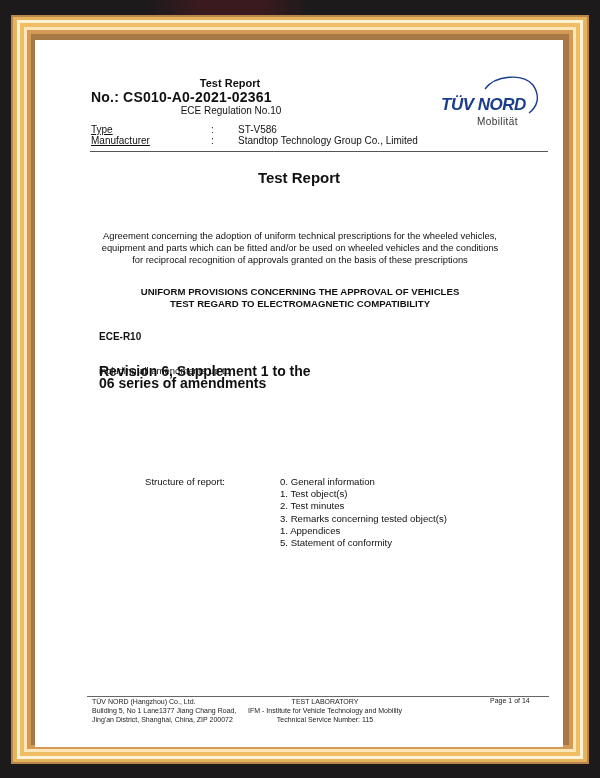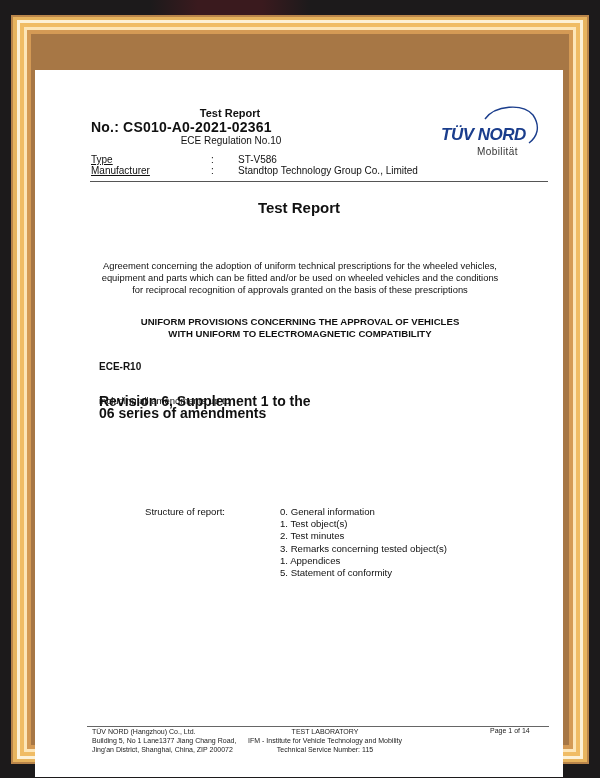--- a/index.html
+++ b/index.html
@@ -18,21 +18,20 @@
   .b1 { left:11px; top:15px; width:578px; height:749px; background:#b9854a; }
   .b2 { left:13px; top:17px; width:574px; height:745px; background:#e7b45e; }
   .b3 { left:17px; top:20px; width:566px; height:739px; background:#fdf1d6; }
   .b4 { left:20px; top:23px; width:560px; height:733px; background:#f0bc64; }
   .b5 { left:24px; top:27px; width:552px; height:725px; background:#fde6b8; }
   .b6 { left:27px; top:30px; width:546px; height:719px; background:#d49a55; }
   .b7 { left:31px; top:34px; width:538px; height:711px; background:#a77745; }
   .page {
     position:absolute; left:35px; top:40px; width:528px; height:707px;
     background:#ffffff;
-    margin-top:30px;
   }
   .page-inner { position:absolute; left:0; top:0; width:100%; height:100%; }
 
   .hdr-title { position:absolute; left:140px; top:37px; width:110px; text-align:center; font-size:11px; font-weight:bold; }
   .hdr-no { position:absolute; left:56px; top:49px; font-size:14px; font-weight:bold; letter-spacing:0.2px; }
   .hdr-reg { position:absolute; left:116px; top:65px; width:160px; text-align:center; font-size:10px; }
 
   .logo { position:absolute; left:398px; top:35px; width:112px; height:55px; }
   .logo-text { position:absolute; left:8px; top:20px; font-size:17px; font-weight:bold; font-style:italic; color:#1a3d8c; letter-spacing:-0.5px; }
   .logo-sub { position:absolute; left:44px; top:41px; font-size:10px; color:#333; letter-spacing:0.4px; }
@@ -97,21 +96,21 @@
         <span class="meta-colon">:</span>
         <span>Standtop Technology Group Co., Limited</span>
       </div>
     </div>
     <div class="rule-top"></div>
 
     <div class="doc-title">Test Report</div>
     <div class="agreement">Agreement concerning the adoption of uniform technical prescriptions for the wheeled vehicles, equipment and parts which can be fitted and/or be used on wheeled vehicles and the conditions for reciprocal recognition of approvals granted on the basis of these prescriptions</div>
     <div class="uniform">
       <div>UNIFORM PROVISIONS CONCERNING THE APPROVAL OF VEHICLES</div>
-      <div>WITH UNIFORM TO ELECTROMAGNETIC COMPATIBILITY</div>
+      <div>TEST REGARD TO ELECTROMAGNETIC COMPATIBILITY</div>
     </div>
 
     <div class="ece">ECE-R10</div>
     <div class="including">including all amendments up to</div>
     <div class="revision">Revision 6, Supplement 1 to the 06 series of amendments</div>
 
     <div class="structure-label">Structure of report:</div>
     <ul class="structure-list">
       <li>0. General information</li>
       <li>1. Test object(s)</li>

